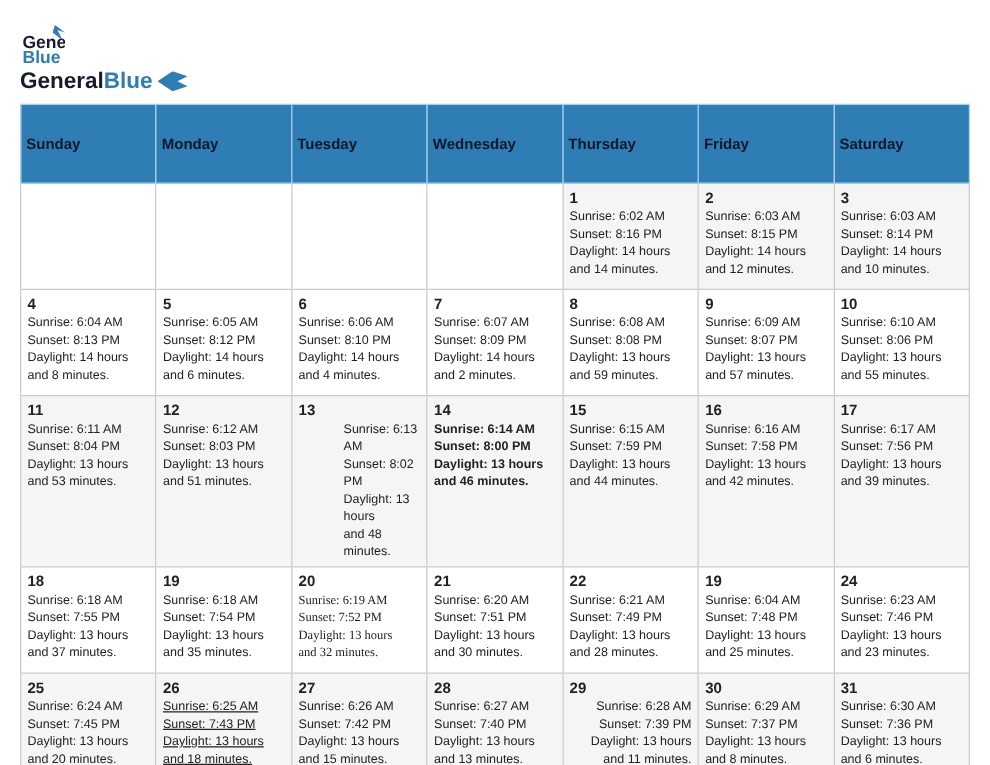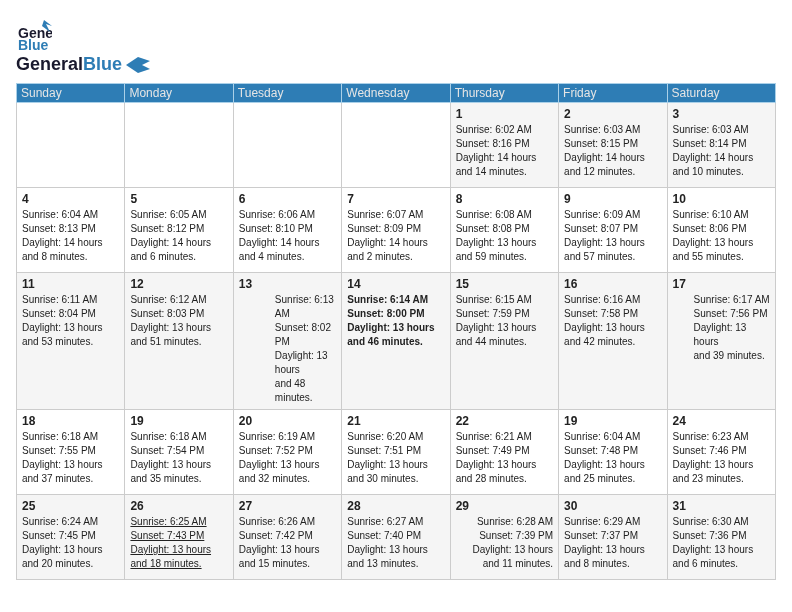--- a/index.html
+++ b/index.html
@@ -35,24 +35,24 @@
     }
     table {
       width: 100%;
       border-collapse: collapse;
       table-layout: fixed;
     }
     thead tr {
       background-color: #2e7db5;
     }
     thead th {
-      color: #e5e5e5;
+      color: #0f172a;
       font-size: 12px;
-      font-weight: normal;
-      padding: 2px 4px;
+      font-weight: bold;
+      padding: 24px 4px;
       text-align: left;
       border: 1px solid #aad0e8;
     }
     tbody tr {
       vertical-align: top;
     }
     tbody td {
       border: 1px solid #ccc;
       padding: 4px 5px;
       font-size: 10px;
@@ -232,21 +232,21 @@
         </td>
         <td>
           <div class="day-num">16</div>
           <div class="cell-content" style="white-space: pre-line;">Sunrise: 6:16 AM
 Sunset: 7:58 PM
 Daylight: 13 hours
 and 42 minutes.</div>
         </td>
         <td>
           <div class="day-num">17</div>
-          <div class="cell-content" style="white-space: pre-line; margin-left: 21px;">Sunrise: 6:17 AM
+          <div class="cell-content" style="white-space: pre-line;">Sunrise: 6:17 AM
 Sunset: 7:56 PM
 Daylight: 13 hours
 and 39 minutes.</div>
         </td>
       </tr>
       <tr>
         <td>
           <div class="day-num">18</div>
           <div class="cell-content" style="white-space: pre-line;">Sunrise: 6:18 AM
 Sunset: 7:55 PM
@@ -255,21 +255,21 @@
         </td>
         <td>
           <div class="day-num">19</div>
           <div class="cell-content" style="white-space: pre-line;">Sunrise: 6:18 AM
 Sunset: 7:54 PM
 Daylight: 13 hours
 and 35 minutes.</div>
         </td>
         <td>
           <div class="day-num">20</div>
-          <div class="cell-content" style="white-space: pre-line;">Sunrise: 6:19 AM
+          <div class="cell-content" style="white-space: pre-line; font-family: Liberation Serif, serif;">Sunrise: 6:19 AM
 Sunset: 7:52 PM
 Daylight: 13 hours
 and 32 minutes.</div>
         </td>
         <td>
           <div class="day-num">21</div>
           <div class="cell-content" style="white-space: pre-line;">Sunrise: 6:20 AM
 Sunset: 7:51 PM
 Daylight: 13 hours
 and 30 minutes.</div>

